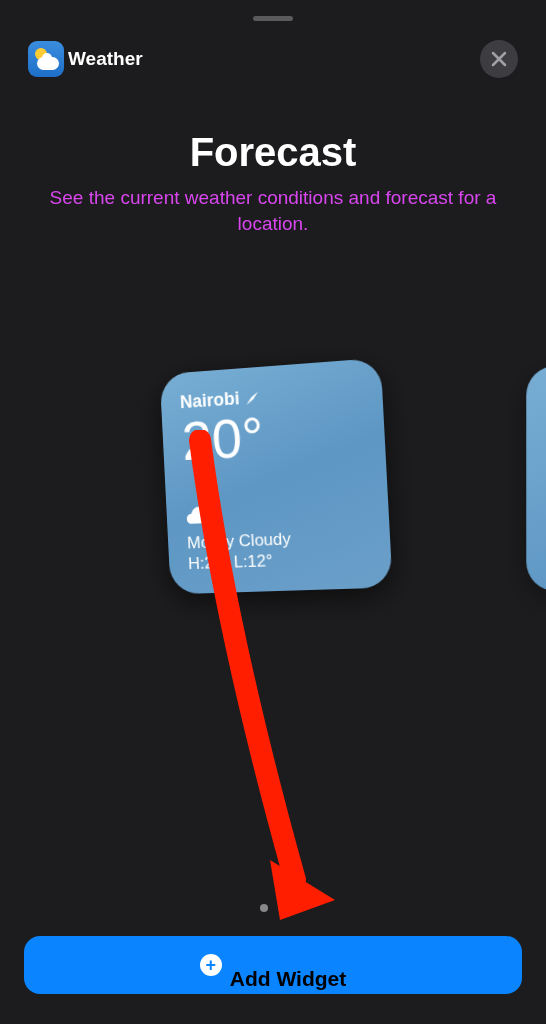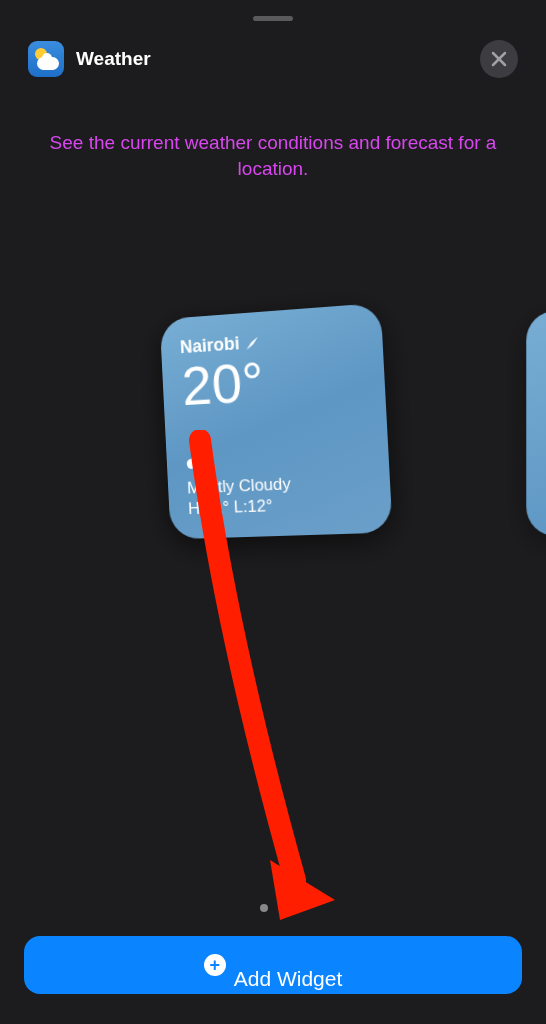--- a/index.html
+++ b/index.html
@@ -28,21 +28,21 @@
     }
     .header {
       display: flex;
       align-items: center;
       justify-content: space-between;
       padding: 40px 28px 0 28px;
     }
     .header-left {
       display: flex;
       align-items: center;
-      gap: 12px;
+      gap: 4px;
     }
     .app-icon {
       width: 36px;
       height: 36px;
       background: linear-gradient(180deg, #3a8dde 0%, #1e6fc9 100%);
       border-radius: 9px;
       display: flex;
       align-items: center;
       justify-content: center;
       position: relative;
@@ -191,23 +191,23 @@
       height: 58px;
       background: #0a84ff;
       border-radius: 16px;
       display: flex;
       align-items: center;
       justify-content: center;
       gap: 8px;
       cursor: pointer;
     }
     .add-button-text {
-      color: #ffffff;
+      color: #000000;
       font-size: 21px;
-      font-weight: 400;
+      font-weight: 700;
       margin-top: 27px;
     }
     .plus-circle {
       width: 22px;
       height: 22px;
       background: white;
       border-radius: 50%;
       display: flex;
       align-items: center;
       justify-content: center;
@@ -240,20 +240,21 @@
     <div class="app-title">Weather</div>
   </div>
   <div class="close-btn">
     <svg viewBox="0 0 16 16" fill="none">
       <path d="M2 2L14 14M14 2L2 14" stroke="#a0a0a5" stroke-width="2.5" stroke-linecap="round"></path>
     </svg>
   </div>
 </div>
 
 <div class="title-section">
+  <div class="main-title">Forecast</div>
   <div class="subtitle">See the current weather conditions and forecast for a location.</div>
 </div>
 
 <div class="widget-preview-area">
   <div class="widget-card">
     <div class="widget-location">
       <span>Nairobi</span>
       <svg width="14" height="14" viewBox="0 0 14 14" fill="white">
         <path d="M1 13 L13 1 L8 8 L1 13 Z M13 1 L6 6 L1 13" fill="white"></path>
         <path d="M13 1 L1 13 L6.5 7.5 L13 1 Z" fill="white"></path>

